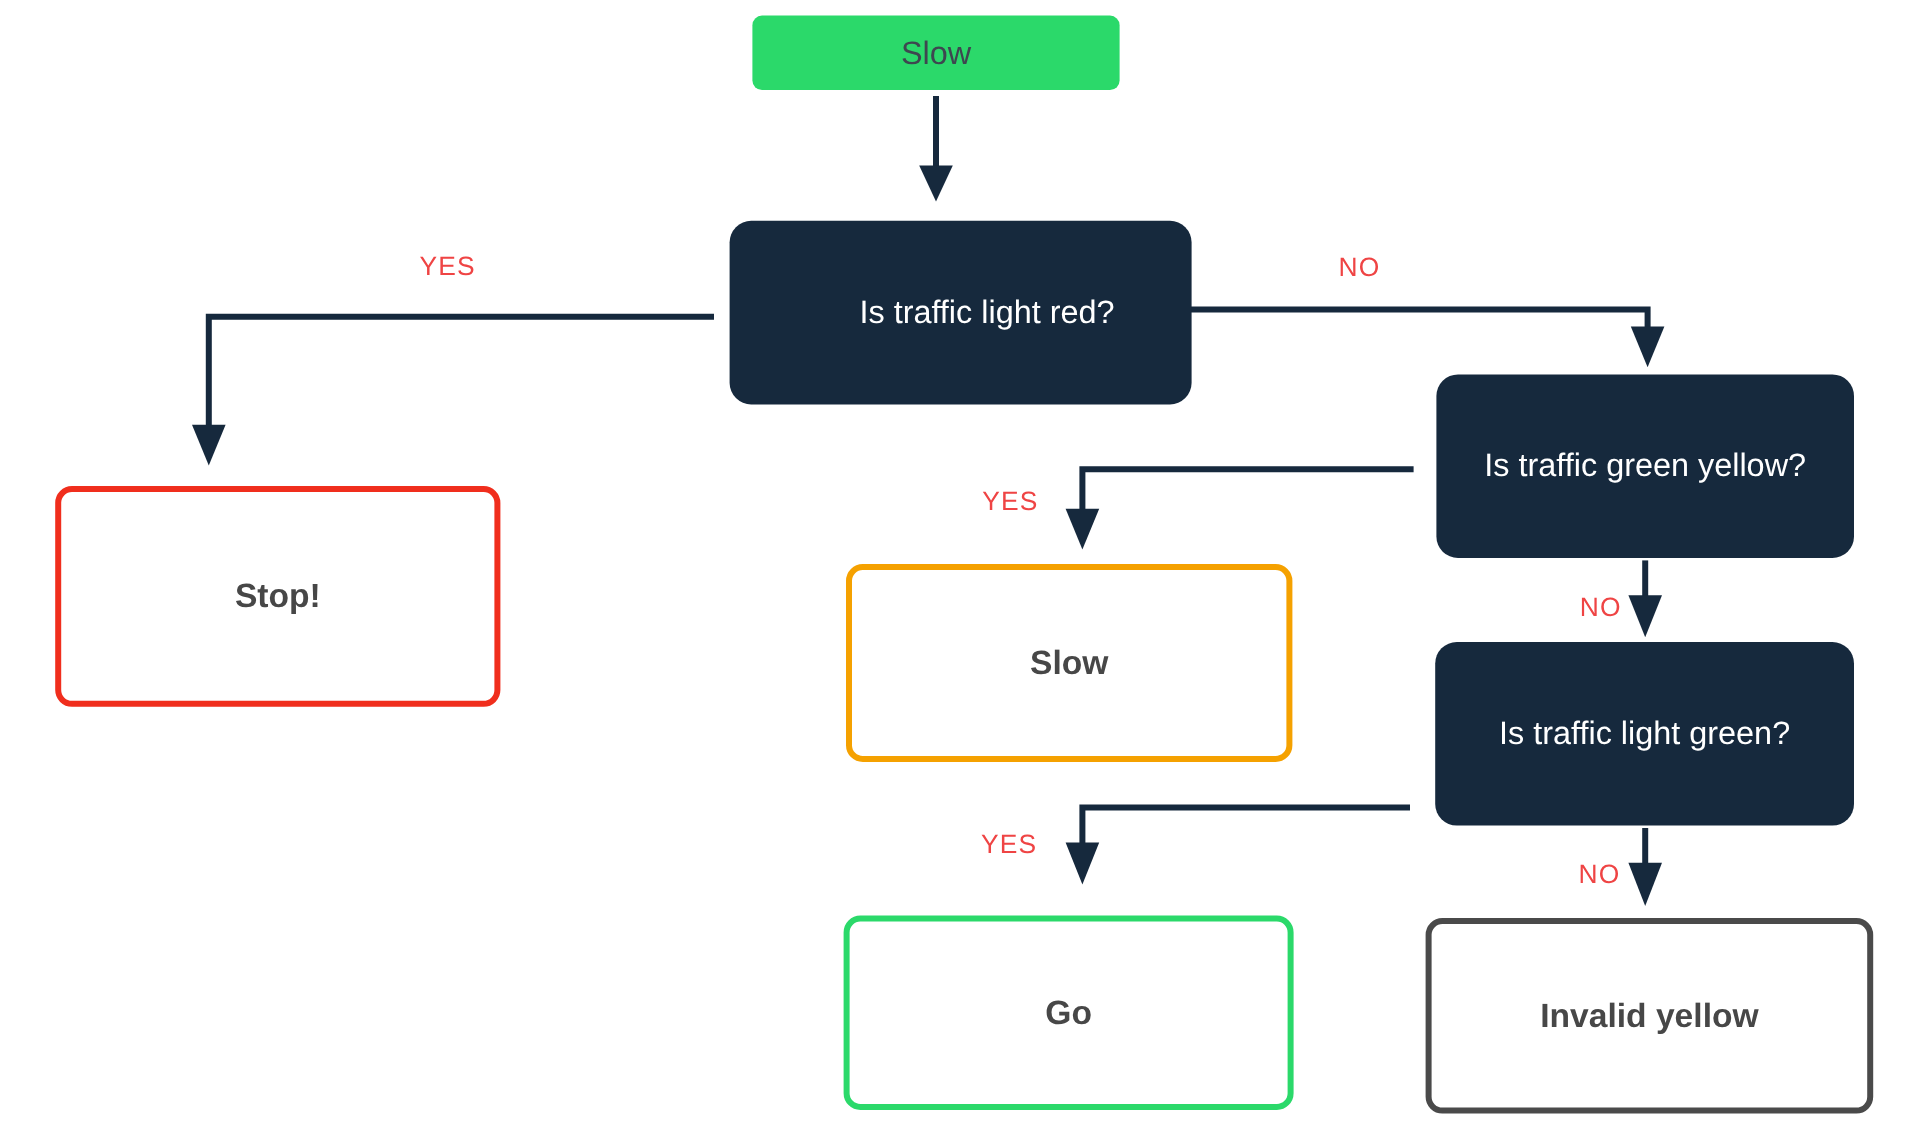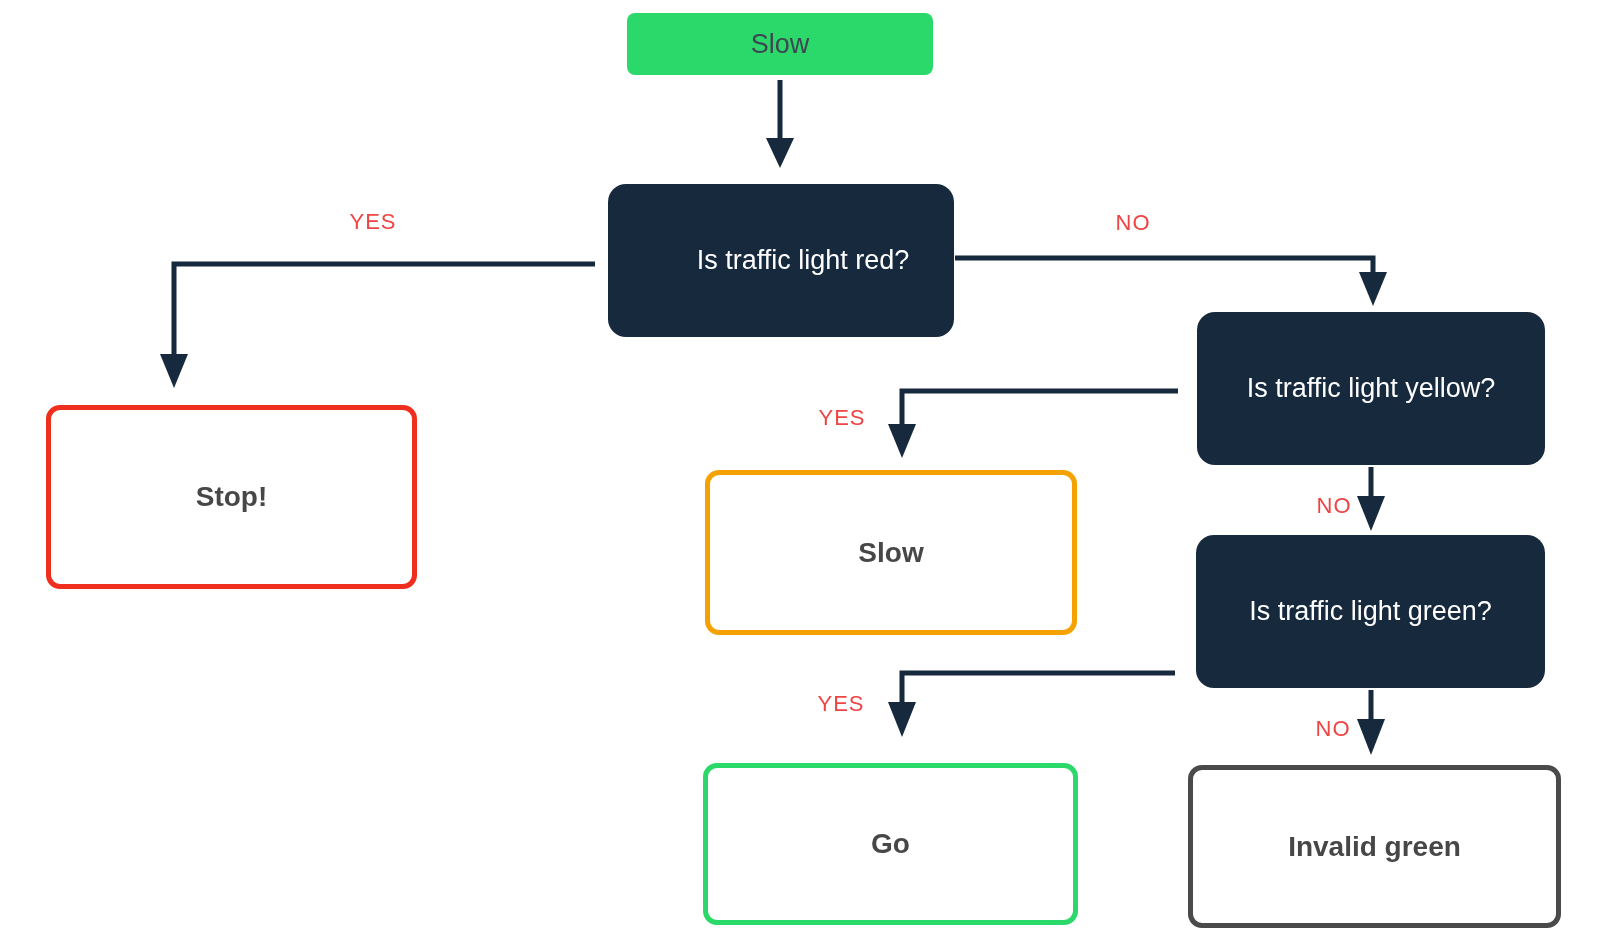--- a/index.html
+++ b/index.html
@@ -91,46 +91,46 @@
       <polygon points="1357,496 1385,496 1371,531"></polygon>
       <polygon points="888,702 916,702 902,737"></polygon>
       <polygon points="1357,719 1385,719 1371,755"></polygon>
     </g>
   </svg>
 
   <div class="node node-start" style="left:627px; top:13px; width:306px; height:62px;">
     <span>Slow</span>
   </div>
 
-  <div class="node node-decision" style="left:608px; top:184px; width:346px; height:153px;padding-left:44px;">
+  <div class="node node-decision" style="left:608px; top:184px; width:385px; height:153px;padding-left:44px;">
     <span>Is traffic light red?</span>
   </div>
 
   <div class="node node-outcome border-red" style="left:46px; top:405px; width:371px; height:184px;">
     <span>Stop!</span>
   </div>
 
   <div class="node node-decision" style="left:1197px; top:312px; width:348px; height:153px;">
-    <span>Is traffic light yellow?</span>
+    <span>Is traffic green yellow?</span>
   </div>
 
   <div class="node node-outcome border-orange" style="left:705px; top:470px; width:372px; height:165px;">
     <span>Slow</span>
   </div>
 
   <div class="node node-decision" style="left:1196px; top:535px; width:349px; height:153px;">
     <span>Is traffic light green?</span>
   </div>
 
   <div class="node node-outcome border-green" style="left:703px; top:763px; width:375px; height:162px;text-align:right;">
     <span>Go</span>
   </div>
 
   <div class="node node-outcome border-gray" style="left:1188px; top:765px; width:373px; height:163px;">
-    <span>Invalid green</span>
+    <span>Invalid yellow</span>
   </div>
 
   <div class="edge-label" style="left:373px; top:222px;">YES</div>
   <div class="edge-label" style="left:1133px; top:223px;">NO</div>
   <div class="edge-label" style="left:842px; top:418px;">YES</div>
   <div class="edge-label" style="left:1334px; top:506px;">NO</div>
   <div class="edge-label" style="left:841px; top:704px;">YES</div>
   <div class="edge-label" style="left:1333px; top:729px;">NO</div>
 
 </div>

